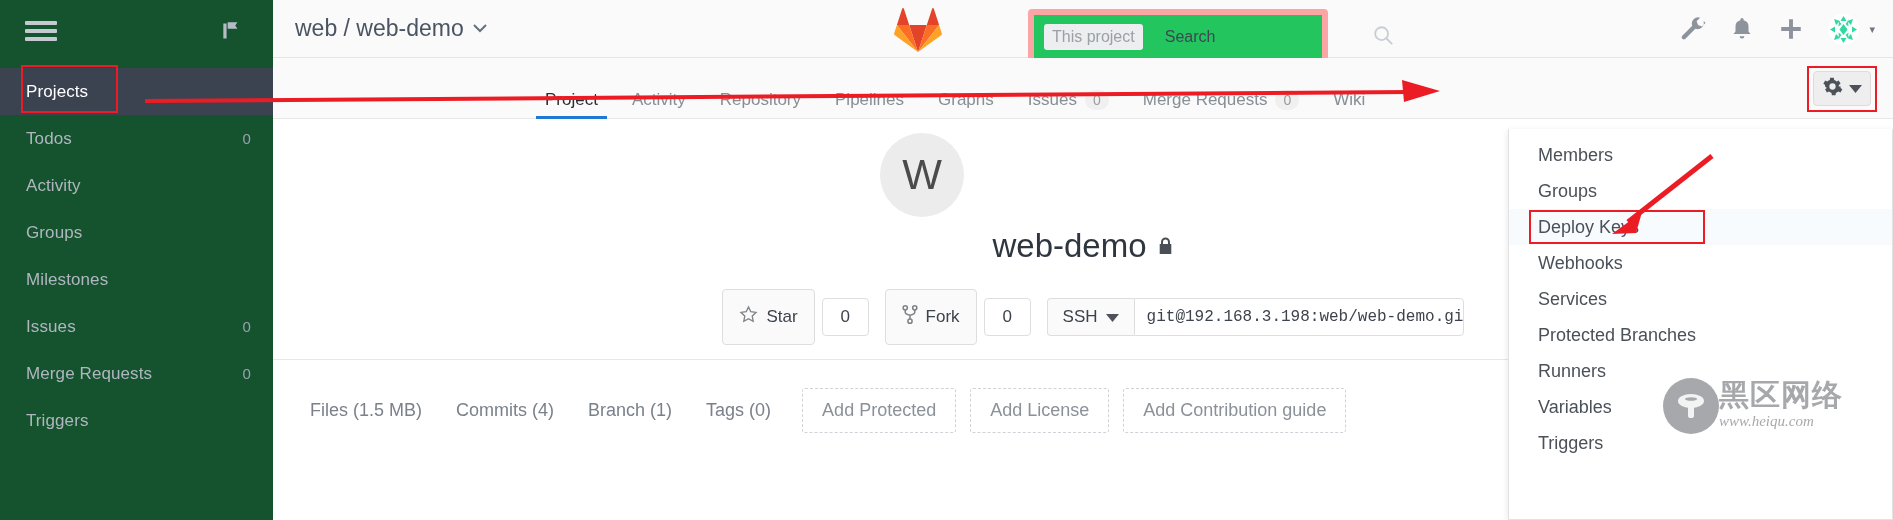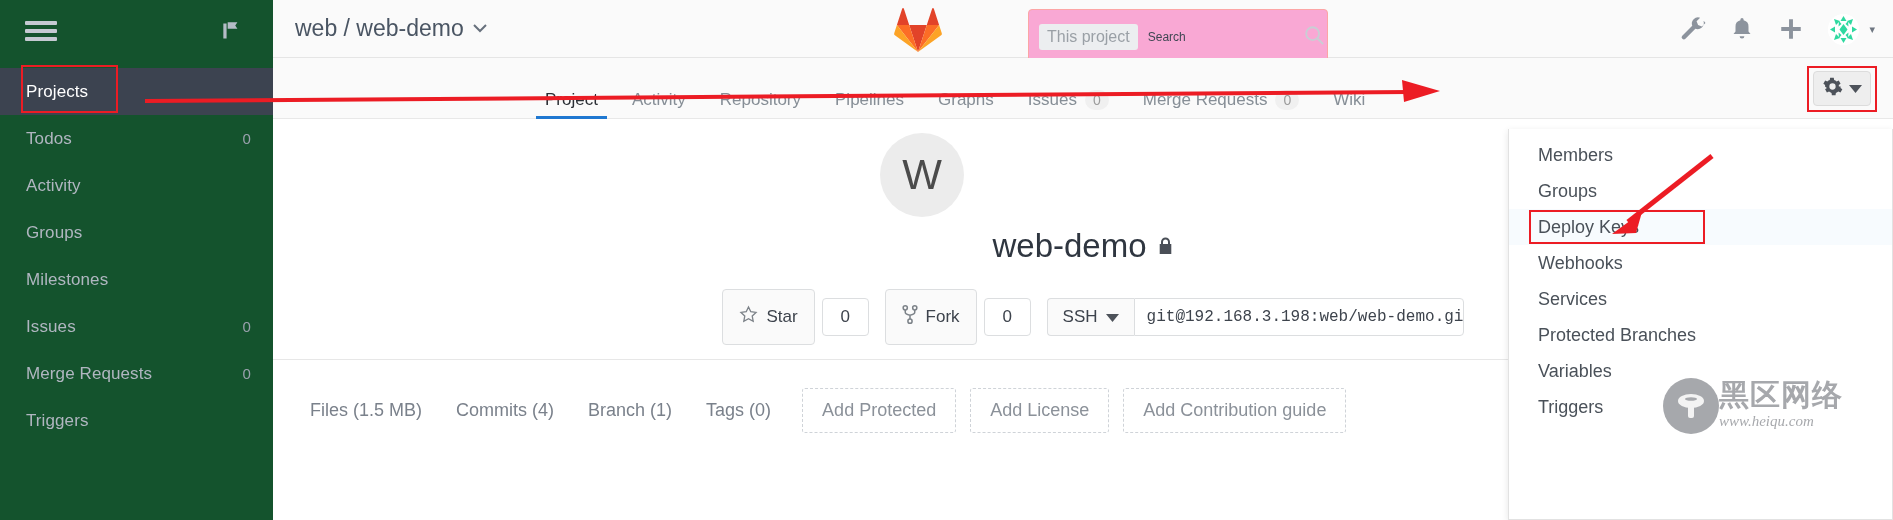--- a/index.html
+++ b/index.html
@@ -74,36 +74,36 @@
     display: flex; align-items: center; gap: 9px;
     cursor: pointer;
   }
   .proj-title .caret { font-size: 13px; color: #67707c; }
 
   .gl-logo { position: absolute; left: 620px; top: 6px; width: 50px; height: 46px; }
 
   .search-wrap {
     position: absolute; left: 755px; top: 9px;
     width: 300px; height: 56px;
-    background: #f9a8d4;
-    border: 1px solid #fca5a5;
+    background: #22c55e;
+    border: 6px solid #fca5a5;
     border-radius: 4px;
     display: flex; align-items: center;
     padding: 0 10px;
   }
   .scope-pill {
     background: #eceef0; color: #9aa0a6;
     font-size: 16px; border-radius: 3px;
     padding: 4px 8px; white-space: nowrap;
   }
   .search-input {
     flex: 1; border: 0; outline: none;
-    font-size: 12px; color: #4a5563;
+    font-size: 16px; color: #4a5563;
     font-family: "Liberation Sans", sans-serif;
-    padding-left: 10px; background: transparent;
+    padding-left: 10px; background: transparent; margin-left: 12px;
   }
   .search-input::placeholder { color: #3f4753; }
   .search-mag { color: #c9ced4; }
 
   .topicons {
     position: absolute; right: 18px; top: 0; height: 58px;
     display: flex; align-items: center; gap: 24px;
   }
   .ticon { color: #8c939d; cursor: pointer; display: flex; align-items: center; }
   .avatar-sm {
@@ -511,20 +511,23 @@
     <div class="dd-item">
       <span>Webhooks</span>
     </div>
     <div class="dd-item">
       <span>Services</span>
     </div>
     <div class="dd-item">
       <span>Protected Branches</span>
     </div>
     <div class="dd-item">
+      <span>Runners</span>
+    </div>
+    <div class="dd-item">
       <span>Variables</span>
     </div>
     <div class="dd-item">
       <span>Triggers</span>
     </div>
   </div>
 
   <svg class="anno" style="left:140px; top:72px;" width="1350" height="48">
     <path d="M5 29 L1270 20" stroke="#ec1c24" stroke-width="4" fill="none"></path>
     <path d="M1300 19 L1262 8 L1264 30 Z" fill="#ec1c24"></path>

